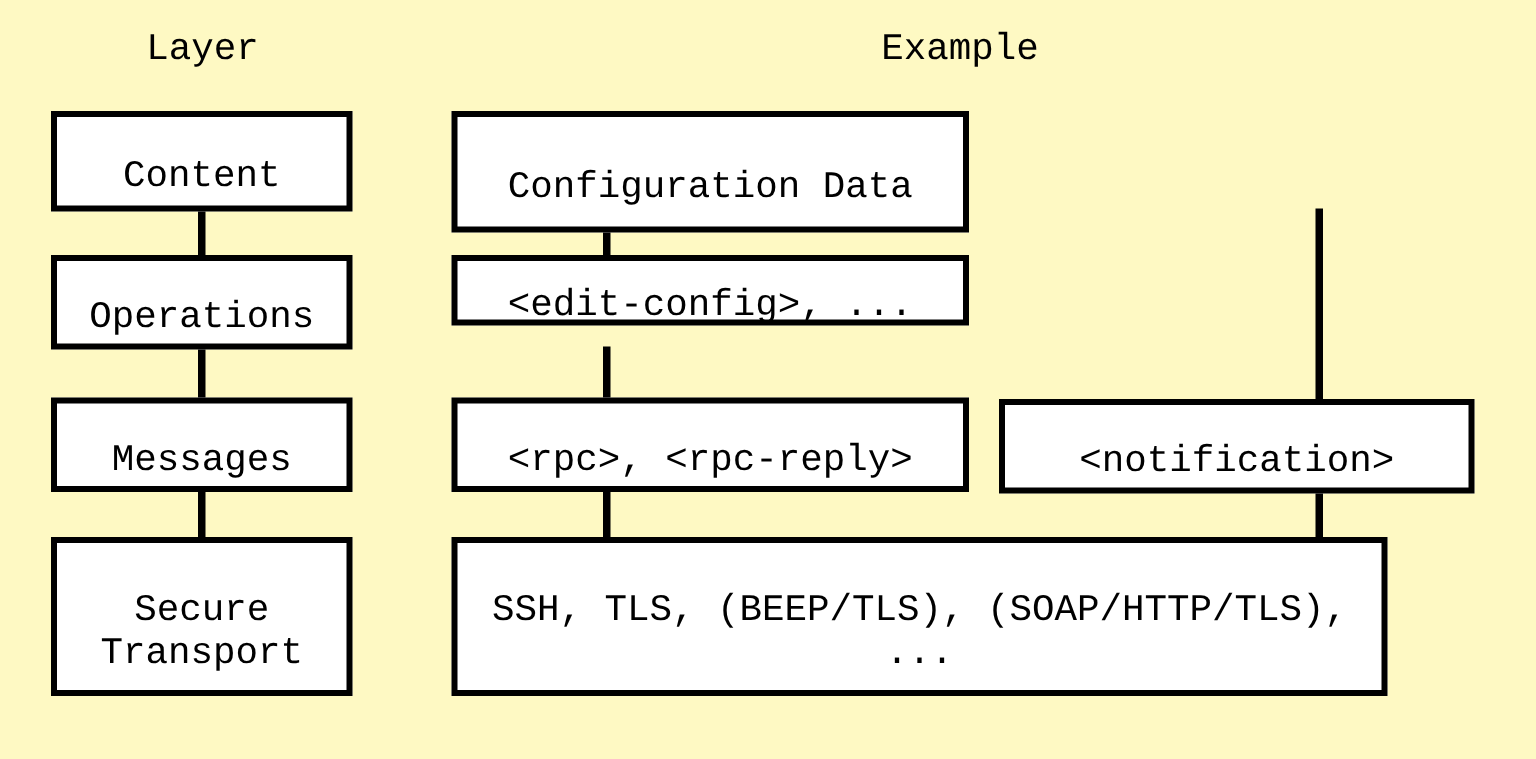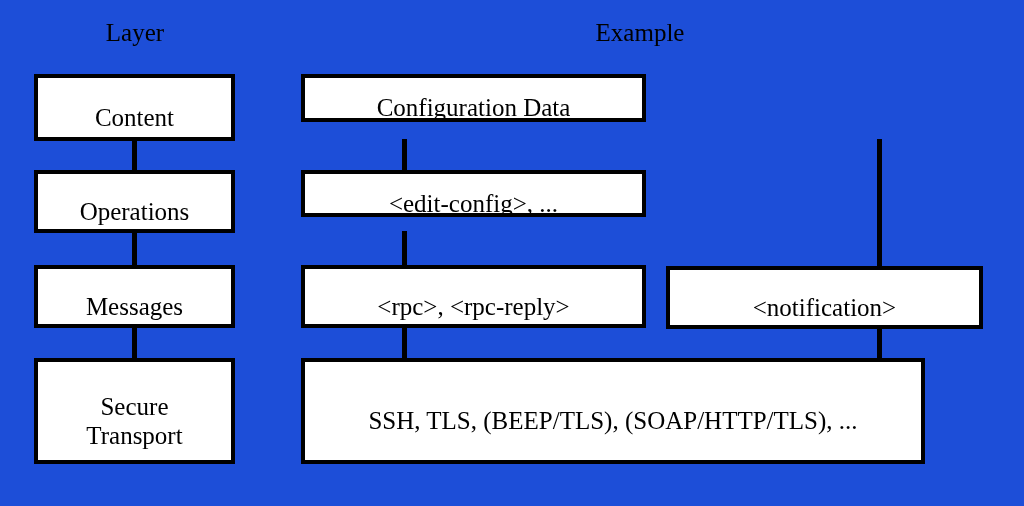--- a/index.html
+++ b/index.html
@@ -4,22 +4,22 @@
 <style>
   html, body {
     margin: 0;
     padding: 0;
     background: #ffffff;
   }
   #canvas {
     position: relative;
     width: 1024px;
     height: 506px;
-    background: #1d4ed8;
-    font-family: Liberation Serif, serif;
+    background: #fef9c3;
+    font-family: Liberation Mono, monospace;
     overflow: hidden;
   }
   .col-title {
     position: absolute;
     text-align: center;
     font-size: 25px;
     color: #000000;
     line-height: 1;
     white-space: nowrap;
   }
@@ -57,21 +57,21 @@
   #box-operations { left: 34px; top: 170px; width: 201px; height: 63px; }
   #box-messages   { left: 34px; top: 265px; width: 201px; height: 63px; }
   #box-secure     { left: 34px; top: 358px; width: 201px; height: 106px; }
 
   
   #conn-l1 { left: 132px; top: 139px; height: 33px; }
   #conn-l2 { left: 132px; top: 231px; height: 36px; }
   #conn-l3 { left: 132px; top: 326px; height: 34px; }
 
   
-  #box-config-data   { left: 301px; top: 74px;  width: 345px; height: 48px; }
+  #box-config-data   { left: 301px; top: 74px;  width: 345px; height: 81px; }
   #box-edit-config   { left: 301px; top: 170px; width: 345px; height: 47px; }
   #box-rpc           { left: 301px; top: 265px; width: 345px; height: 63px; }
   #box-notif-data    { left: 667px; top: 74px;  width: 317px; height: 67px; }
   #box-notification  { left: 666px; top: 266px; width: 317px; height: 63px; }
   #box-transport     { left: 301px; top: 358px; width: 624px; height: 106px; }
 
   
   #conn-r1 { left: 402px; top: 139px; height: 33px; }
   #conn-r2 { left: 402px; top: 231px; height: 36px; }
   #conn-r3 { left: 402px; top: 326px; height: 34px; }

